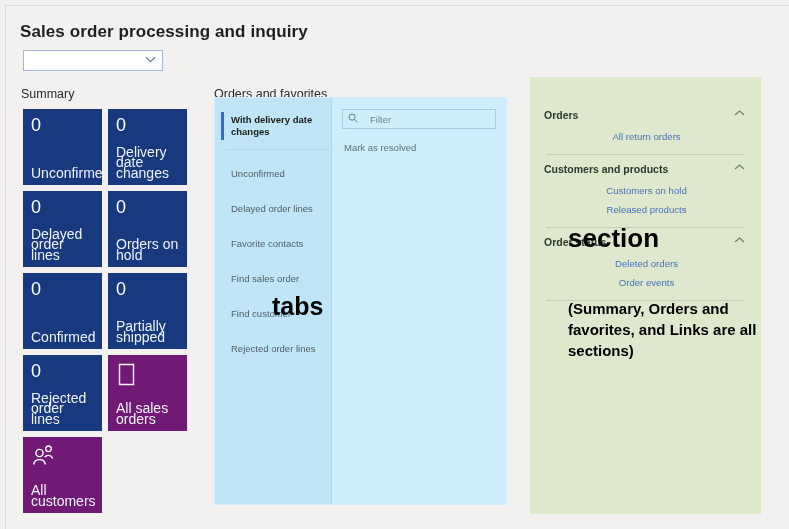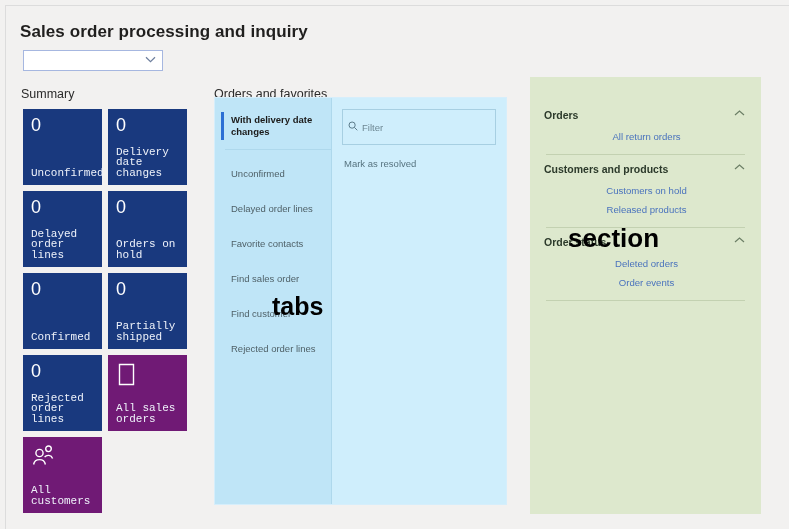--- a/index.html
+++ b/index.html
@@ -57,21 +57,21 @@
     color:#fff; cursor:pointer;
     position:relative;
   }
   .tile.dark  { background:#19397e; }
   .tile.bright{ background:#701a75; }
   .tile .num {
     font-size:18px; font-weight:400; line-height:20px; color:#fff;
   }
   .tile .lbl {
     margin-top:auto;
-    font-size:11px; line-height:10.5px; color:#eef2fa;font-family:Liberation Mono, monospace;
+    font-size:14px; line-height:10.5px; color:#eef2fa;
   }
   .tile .ic { margin-top:2px; margin-left:1px; }
   .tile .ic svg { display:block; }
 
   
   #orders-panel {
     position:absolute; left:208px; top:91px;
     width:293px; height:408px;
     background:#bfe5f7;
     border:1px solid #d6eefb;
@@ -99,25 +99,25 @@
   }
   .tab-sep {
     height:1px; background:#aed8ec; margin:6px 0 6px 10px;
   }
   .tab.sp { margin-top:13px; }
 
   #tab-content {
     flex:1; background:#cfeefc; position:relative; padding:11px 10px 0 10px;
   }
   .filter-box {
-    width:100%; height:36px;
+    width:100%; height:20px;
     background:#cfeefc;
     border:1px solid #a7cfe2;
     display:flex; align-items:center;
-    padding:0 5px; gap:4px;
+    padding:0 5px; gap:12px;
   }
   .filter-box .mag { color:#5b7b8a; font-size:9px; line-height:1; }
   .filter-box .ph  { color:#6d8793; font-size:9.5px; }
   .mark-resolved {
     margin-top:13px; margin-left:2px;
     font-size:9.5px; color:#56737f; cursor:pointer;
   }
   .empty-state {
     position:absolute; left:0; right:0; top:82px;
     display:flex; flex-direction:column; align-items:center;
@@ -316,14 +316,15 @@
         </span>
       </div>
       <a class="lnk">Deleted orders</a>
       <a class="lnk">Order events</a>
       <div class="lnk-sep"></div>
     </div>
   </div>
 
   <div class="anno" id="anno-tabs">tabs</div>
   <div class="anno" id="anno-section">section</div>
+  <div class="anno" id="anno-note">(Summary, Orders and favorites, and Links are all sections)</div>
 
 </div>
 
 </body></html>

